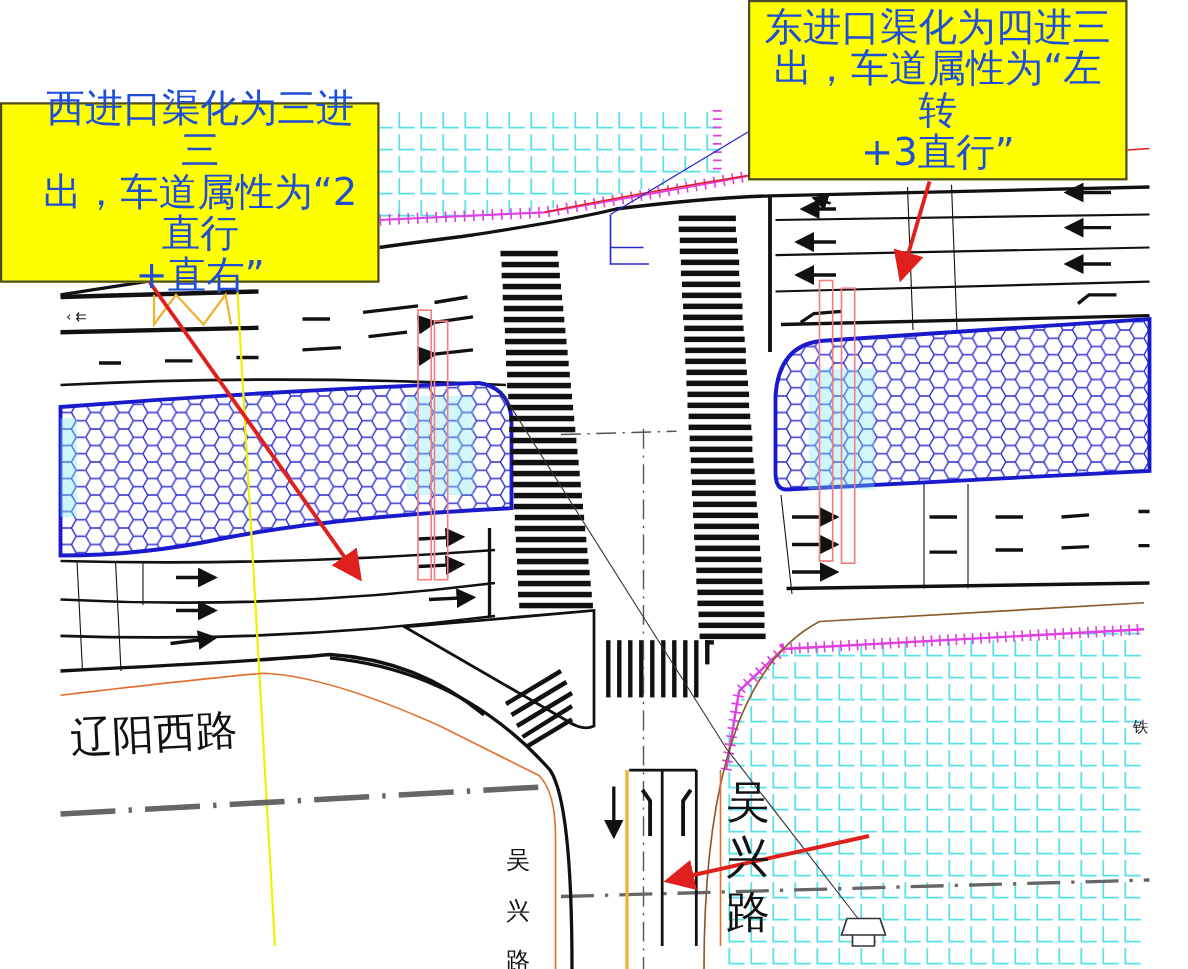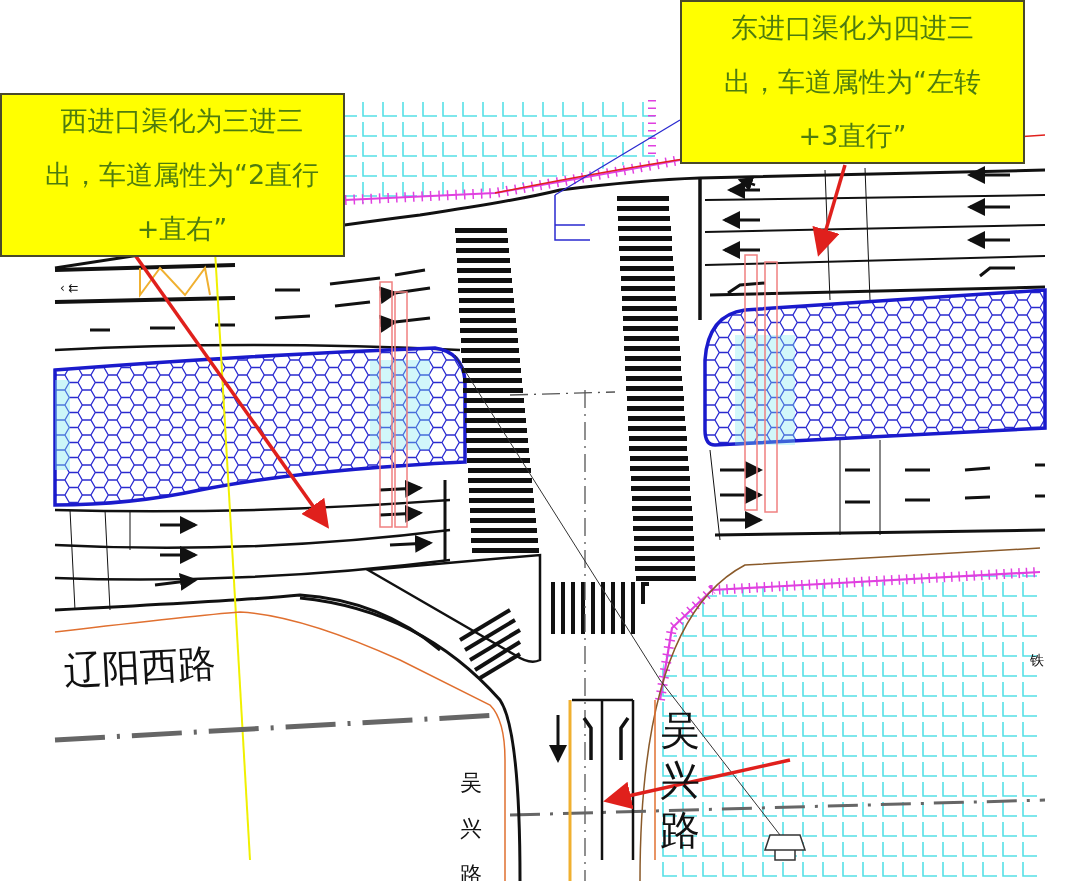--- a/index.html
+++ b/index.html
@@ -1,18 +1,18 @@
 <!DOCTYPE html>
 <html><head>
 <meta charset="utf-8">
 <style>
   html,body{margin:0;padding:0;background:#fff;}
   #stage{position:relative;width:1080px;height:881px;overflow:hidden;background:#fff;font-family:"DejaVu Sans","Liberation Sans",sans-serif;}
   svg#map{position:absolute;left:0;top:0;}
-  .callout{position:absolute;background:#ffff00;border:2px solid #4a4a2a;box-sizing:border-box;display:flex;align-items:center;justify-content:center;text-align:center;color:#4d7c0f;font-size:27px;line-height:54px;padding:6px 10px;}
+  .callout{position:absolute;background:#ffff00;border:2px solid #4a4a2a;box-sizing:border-box;display:flex;align-items:center;justify-content:center;text-align:center;color:#1d4ed8;font-size:35px;line-height:38px;padding:6px 10px;}
   .callout span{display:block;white-space:pre-line;}
   .road-label{position:absolute;color:#111;font-family:"DejaVu Sans",sans-serif;}
 </style>
 </head>
 <body>
 
 <div id="stage">
 <svg id="map" width="1080" height="881" viewBox="0 0 1080 881">
   <defs>
     <pattern id="hex" width="26" height="15" patternUnits="userSpaceOnUse">

